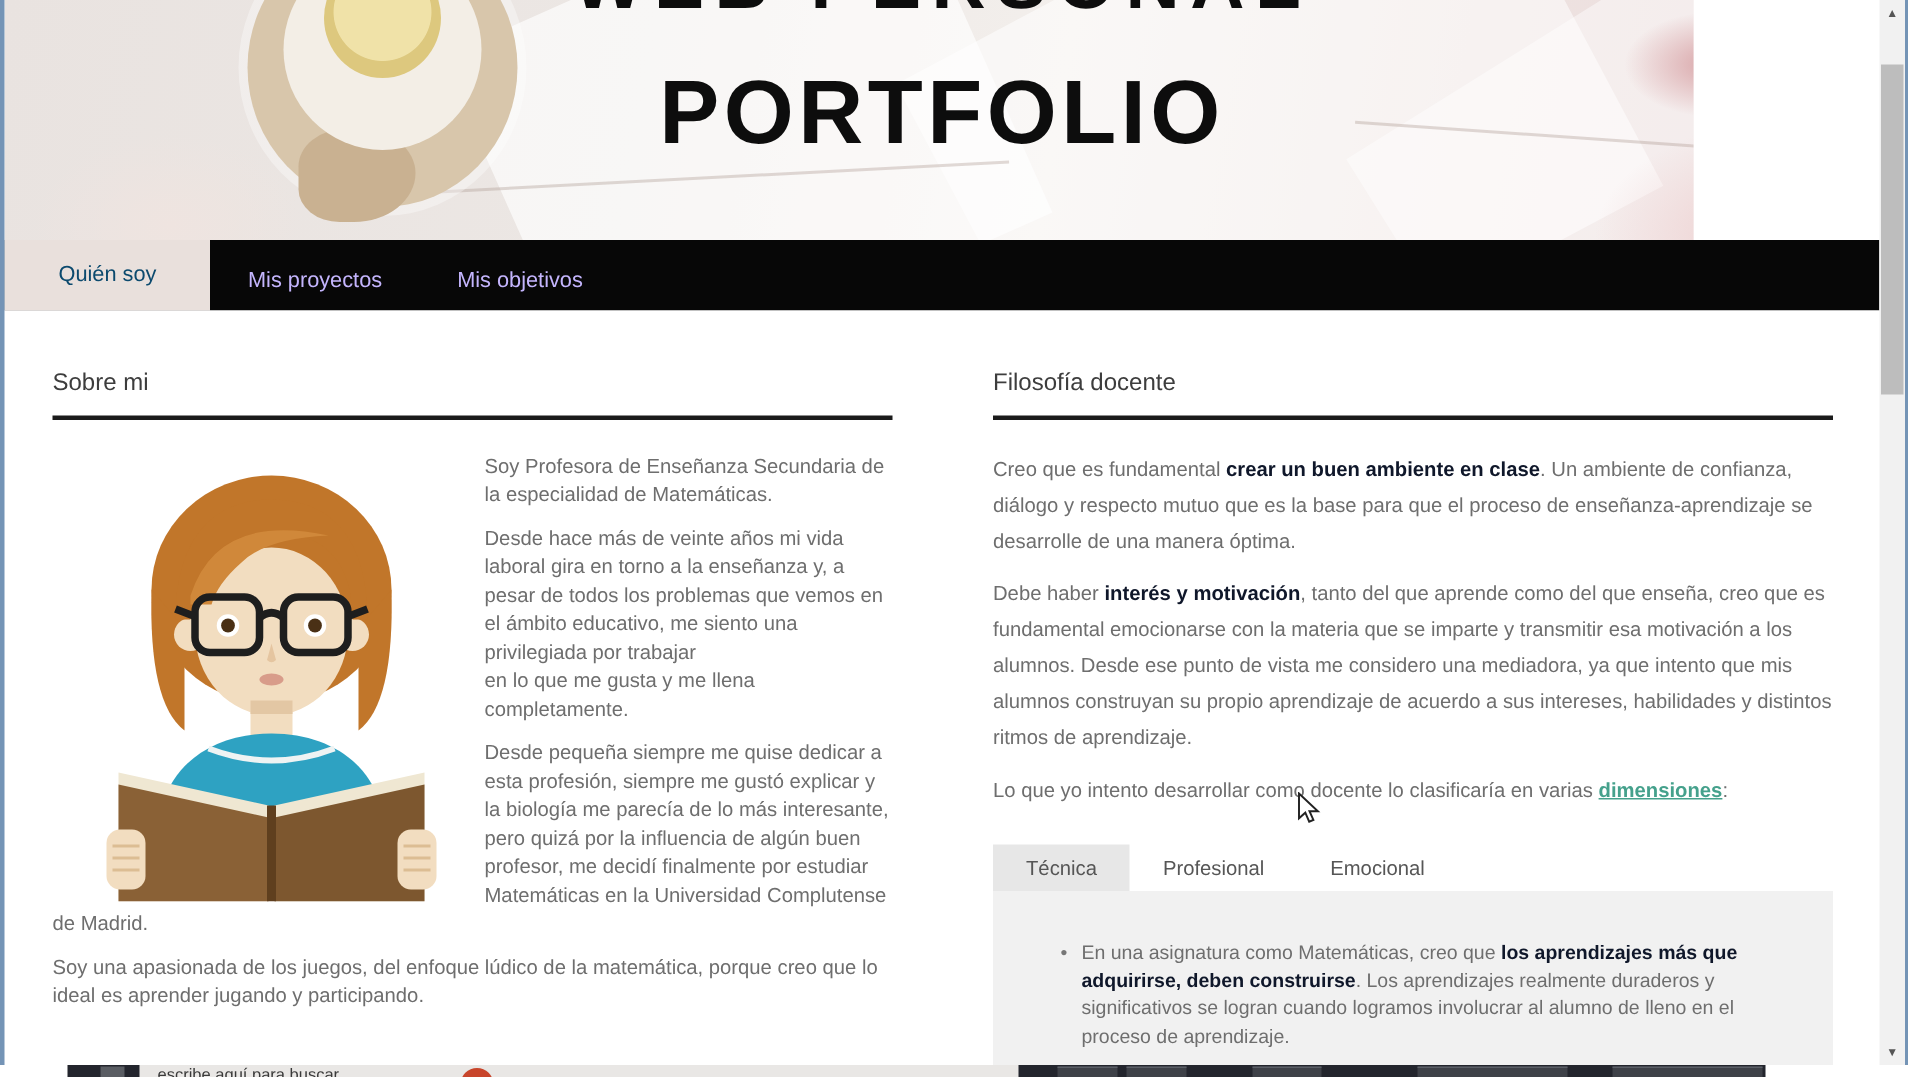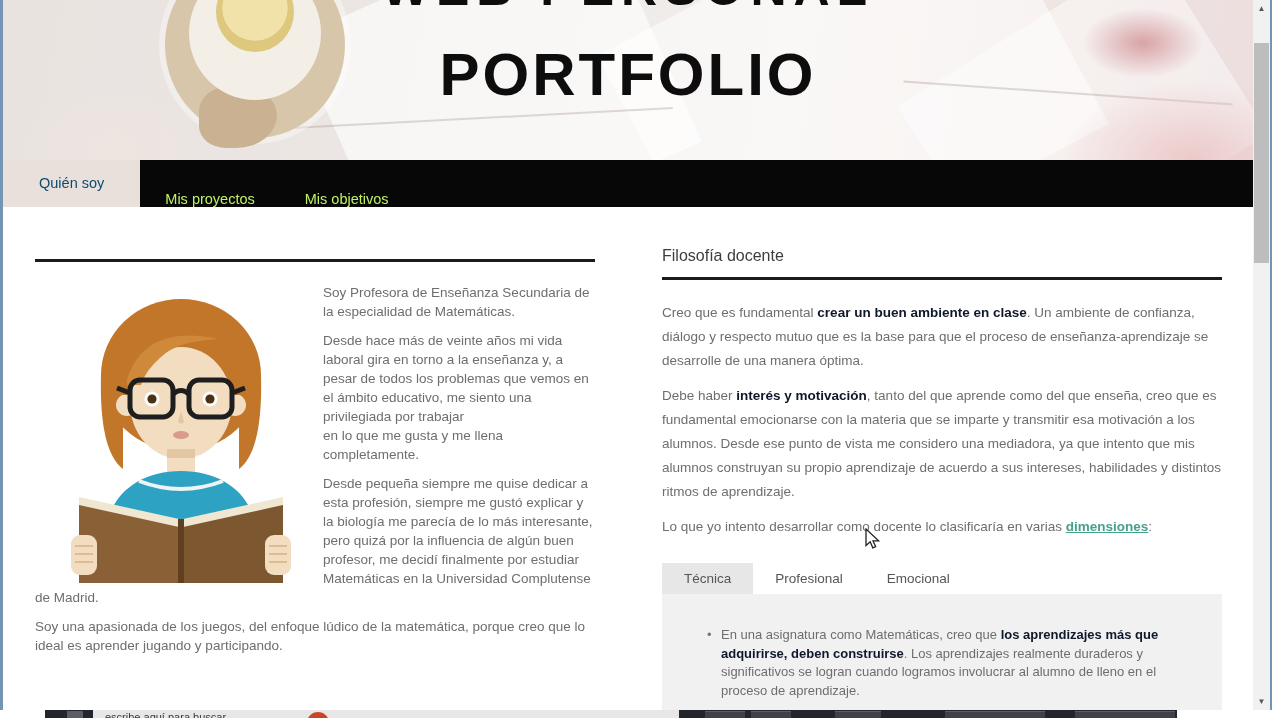--- a/index.html
+++ b/index.html
@@ -6,21 +6,21 @@
   html,body { width:1272px; height:718px; overflow:hidden; background:#fff;
               font-family:"Liberation Sans", sans-serif; }
 
   .browser-window { position:absolute; left:0; top:0; width:1272px; height:710px; }
   .win-edge-left  { position:absolute; left:0; top:0; width:3px; height:710px; background:#7494b6; }
   .win-edge-right { position:absolute; left:1270px; top:0; width:2px; height:710px; background:#7494b6; }
 
   .page { position:absolute; left:3px; top:0; width:1250px; height:710px; background:#fff; overflow:hidden; }
 
   
-  .hero { position:absolute; left:0; top:0; width:1250px; height:160px; overflow:hidden;
+  .hero { position:absolute; left:0; top:0; width:1126px; height:160px; overflow:hidden;
           background:linear-gradient(100deg,#e9e3e0 0%,#ece7e4 38%,#f3efec 62%,#eee3e1 85%,#ecdede 100%); }
   .paper { position:absolute; background:rgba(255,255,255,0.65); }
   .paper.p1 { left:330px; top:-40px; width:330px; height:260px; transform:rotate(-24deg); }
   .paper.p2 { left:640px; top:-60px; width:420px; height:300px; transform:rotate(-28deg); background:rgba(255,255,255,0.55); }
   .paper.p3 { left:930px; top:10px; width:300px; height:220px; transform:rotate(-32deg); background:rgba(255,255,255,0.45); }
   .paper-line { position:absolute; background:rgba(170,150,140,0.35); height:2px; }
   .pl1 { left:250px; top:118px; width:420px; transform:rotate(-3deg); }
   .pl2 { left:900px; top:92px; width:330px; transform:rotate(4deg); }
   .saucer { position:absolute; left:162px; top:-48px; width:180px; height:186px; border-radius:50%;
             background:#d8c6ab; box-shadow:0 0 0 6px rgba(255,255,255,0.35); }
@@ -34,21 +34,21 @@
   .b2 { left:1080px; top:8px; width:120px; height:70px; background:radial-gradient(closest-side,#d8a3a6,rgba(216,163,166,0)); }
   .b3 { left:20px; top:90px; width:180px; height:120px; background:radial-gradient(closest-side,#efe4e0,rgba(239,228,224,0)); }
 
   .hero-title-top { position:absolute; left:0; top:-41px; width:1250px; text-align:center;
         font-size:50px; font-weight:900; letter-spacing:7px; color:#0d0d0d; }
   .hero-title-main { position:absolute; left:0; top:40px; width:1250px; text-align:center;
         font-size:60px; font-weight:900; letter-spacing:3px; color:#0d0d0d; }
 
   
   .nav { position:absolute; left:0; top:160px; width:1250px; height:47px; background:#070707; display:flex; }
-  .nav-tab { height:47px; line-height:47px; padding:16px 25px; color:#bef264; font-size:14.5px; cursor:pointer; }
+  .nav-tab { height:47px; line-height:47px; padding:4px 25px; color:#c4b5fd; font-size:14.5px; cursor:pointer; }
   .nav-tab.active { background:#e9e0dc; color:#0c4a6e; padding:0 36px; }
 
   
   .content { position:absolute; left:0; top:207px; width:1250px; height:503px; background:#fff; }
   .col-heading { font-size:16px; color:#3d3d3d; font-weight:400; }
   .heading-rule { height:3px; background:#1b1b1b; margin-top:12px; }
 
   .col-left  { position:absolute; left:32px;  top:40px; width:560px; }
   .col-right { position:absolute; left:659px; top:40px; width:560px; }
 
@@ -115,20 +115,21 @@
 
     <div class="nav">
       <div class="nav-tab active">Quién soy</div>
       <div class="nav-tab">Mis proyectos</div>
       <div class="nav-tab">Mis objetivos</div>
     </div>
 
     <div class="content">
 
       <div class="col-left">
+        <div class="col-heading">Sobre mi</div>
         <div class="heading-rule"></div>
         <div class="about-body">
           <div class="avatar-float">
             <svg width="240" height="300" viewBox="0 0 240 300" aria-hidden="true">
               <ellipse cx="120" cy="92" rx="80" ry="76" fill="#c1762a"></ellipse>
               <path d="M40,92 Q38,168 62,186 L62,118 Z" fill="#c1762a"></path>
               <path d="M200,92 Q202,168 178,186 L178,118 Z" fill="#c1762a"></path>
               <circle cx="66" cy="122" r="11" fill="#f2ddc0"></circle>
               <circle cx="174" cy="122" r="11" fill="#f2ddc0"></circle>
               <ellipse cx="120" cy="120" rx="51" ry="56" fill="#f2ddc0"></ellipse>

